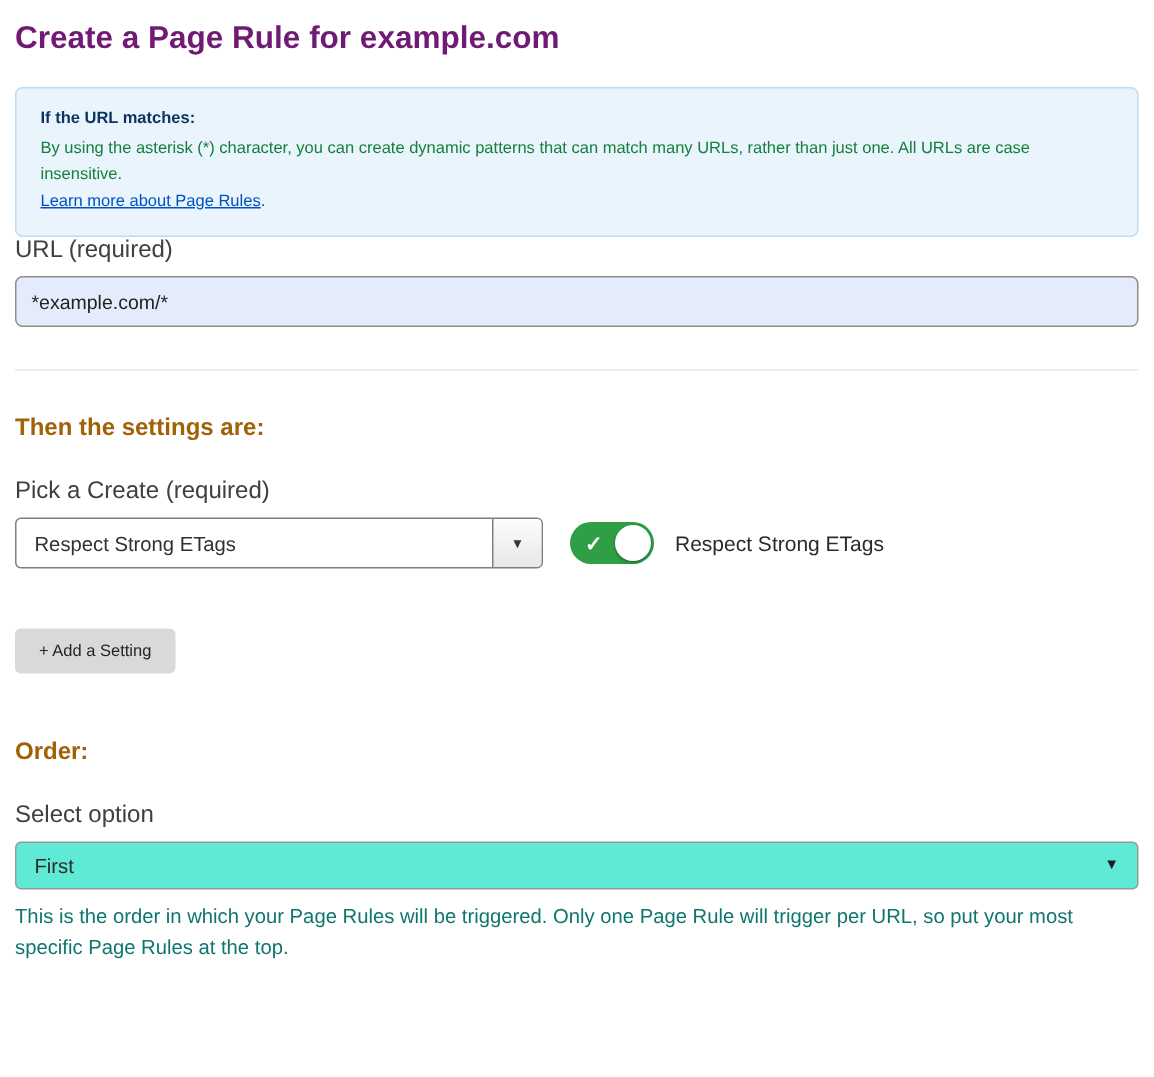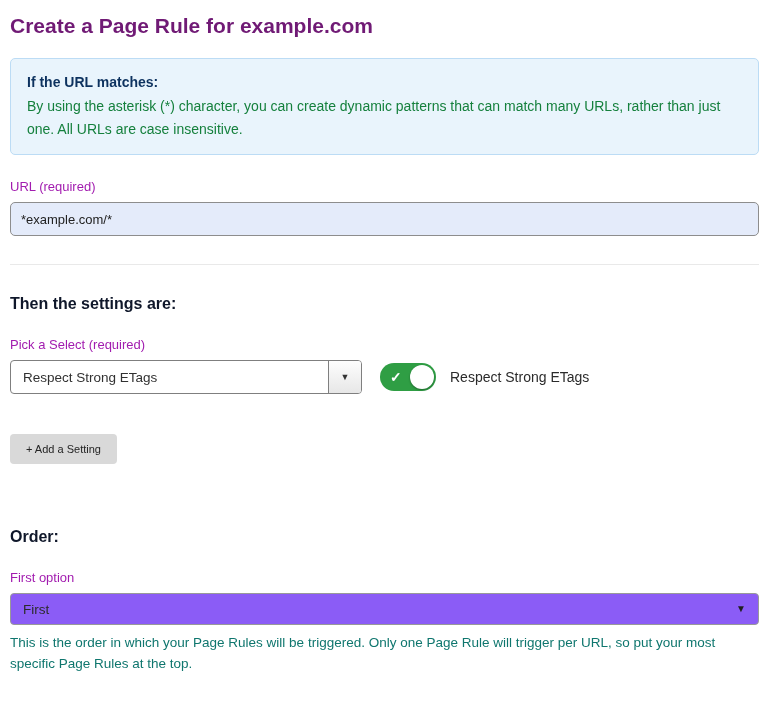--- a/index.html
+++ b/index.html
@@ -26,34 +26,33 @@
     font-weight:700;
     color:#701a75;
     margin:6px 0 20px 0;
   }
 
   .info-box{
     background:var(--info-bg);
     border:1px solid var(--info-border);
     border-radius:5px;
     padding:12px 16px 14px 16px;
-    font-size:14px;
+    font-size:11px;
     line-height:1.6;
     color:#17365d;
-    margin-bottom:24px;
   }
   .info-heading{font-weight:700;margin-bottom:2px;color:#0d325f;}
   .info-body{color:#15803d;}
   .info-link{color:var(--link-blue);text-decoration:underline;cursor:pointer;}
   .info-link-suffix{color:#1e3a5f;}
 
   .field-label{
     display:block;
-    font-size:13px;
-    color:#a21caf;
+    font-size:16px;
+    color:#404040;
     margin:0 0 8px 0;
   }
 
   .url-input{
     display:block;
     width:100%;
     height:34px;
     background:var(--input-bg);
     border:1px solid #8d8d8d;
     border-radius:5px;
@@ -66,21 +65,21 @@
 
   hr.divider{
     border:none;
     border-top:1px solid #e9e9e9;
     margin:28px 0 0 0;
   }
 
   .section-heading{
     font-size:16px;
     font-weight:700;
-    color:#0f172a;
+    color:#a16207;
     margin:30px 0 24px 0;
   }
 
   .setting-row{
     display:flex;
     align-items:center;
   }
   .custom-select{
     width:352px;
     height:34px;
@@ -156,28 +155,28 @@
     border:none;
     border-radius:4px;
     padding:9px 16px;
     cursor:pointer;
     white-space:nowrap;
   }
   .btn.gray{background:#d9d9d9;color:#242424;}
 
   .add-setting{margin-top:40px;}
 
-  .order-heading{margin-top:64px;}
+  .order-heading{margin-top:44px;}
 
   .order-select{
     width:100%;
     height:32px;
     border:1px solid #999999;
     border-radius:4px;
-    background:#8b5cf6;
+    background:#5eead4;
     display:flex;
     align-items:center;
     justify-content:space-between;
     padding:0 12px;
     font-size:13.5px;
     color:#2b2b2b;
     cursor:pointer;
   }
   .order-select .caret-icon{color:#1f1f1f;font-size:10px;}
 
@@ -191,52 +190,55 @@
 </head>
 <body>
 
 <div class="page">
 
   <h1 class="page-title">Create a Page Rule for example.com</h1>
 
   <div class="info-box">
     <div class="info-heading">If the URL matches:</div>
     <div class="info-body">By using the asterisk (*) character, you can create dynamic patterns that can match many URLs, rather than just one. All URLs are case insensitive.</div>
+    <div class="info-link-row">
+      <a class="info-link" href="#">Learn more about Page Rules</a><span class="info-link-suffix">.</span>
+    </div>
   </div>
 
   <div class="field">
     <label class="field-label">URL (required)</label>
     <input class="url-input" type="text" value="*example.com/*" style="">
   </div>
 
   <hr class="divider">
 
   <h2 class="section-heading">Then the settings are:</h2>
 
-  <label class="field-label">Pick a Select (required)</label>
+  <label class="field-label">Pick a Create (required)</label>
 
   <div class="setting-row">
     <div class="custom-select">
       <span class="select-text">Respect Strong ETags</span>
       <span class="select-caret-btn">
         <span class="caret-icon">▼</span>
       </span>
     </div>
     <div class="toggle">
       <span class="toggle-check">✓</span>
       <span class="toggle-knob"></span>
     </div>
     <span class="toggle-label">Respect Strong ETags</span>
   </div>
 
   <button class="btn gray add-setting">+ Add a Setting</button>
 
   <h2 class="section-heading order-heading">Order:</h2>
 
-  <label class="field-label">First option</label>
+  <label class="field-label">Select option</label>
 
   <div class="order-select">
     <span>First</span>
     <span class="caret-icon">▼</span>
   </div>
 
   <p class="help-text">This is the order in which your Page Rules will be triggered. Only one Page Rule will trigger per URL, so put your most specific Page Rules at the top.</p>
 
   
 

